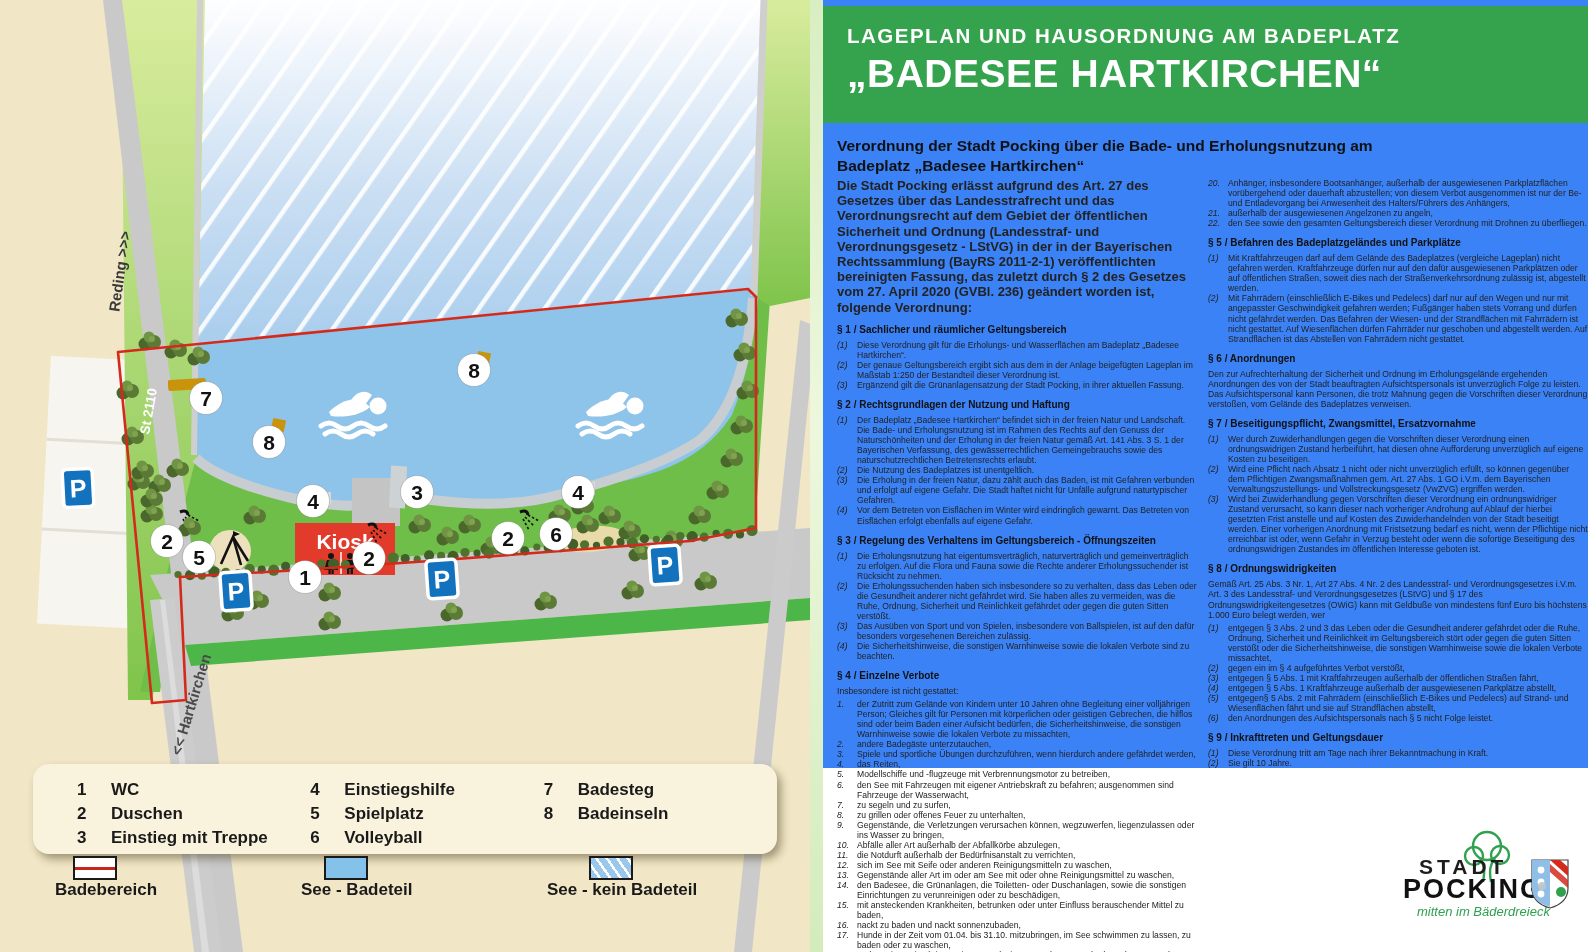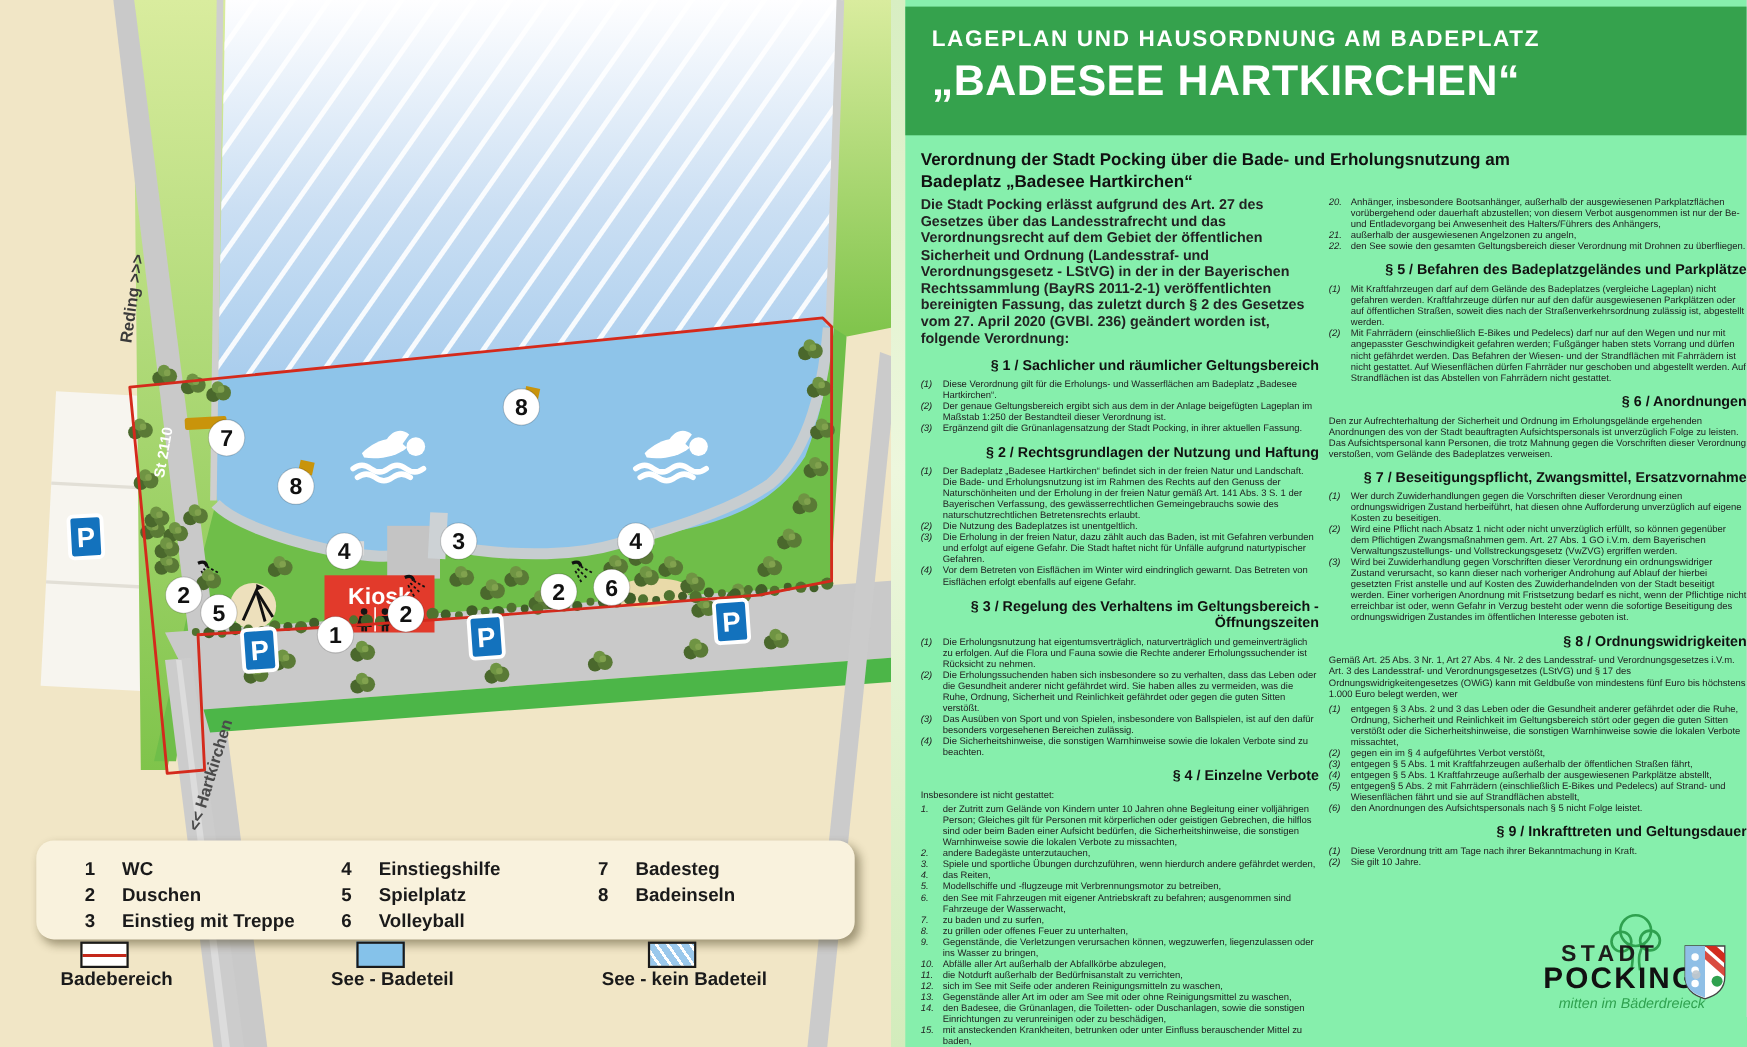--- a/index.html
+++ b/index.html
@@ -16,33 +16,33 @@
   .legend-label{font-weight:bold;font-size:17px;color:#1a1a1a;}
   .legend-areas{position:absolute;left:33px;top:856px;width:744px;height:34px;}
   .area-entry{position:absolute;display:flex;align-items:center;flex-direction:column;}
   .area-entry:nth-child(1){left:22px;} .area-entry:nth-child(2){left:268px;justify-content:center;} .area-entry:nth-child(3){left:514px;}
   .swatch{width:44px;height:24px;border:2px solid #1a1a1a;margin-right:22px;box-sizing:border-box;}
   .swatch.badebereich{background:linear-gradient(to bottom,#fff 9px,#C4281A 9px,#C4281A 12px,#fff 12px);}
   .swatch.badeteil{background:#85C2EA;}
   .swatch.kein-badeteil{background:repeating-linear-gradient(55deg,#9AC8EC 0 6px,#ffffff 6px 8.5px);}
   .area-label{font-weight:bold;font-size:17px;color:#1a1a1a;}
   
-  .doc-panel{position:absolute;left:810px;top:0;width:778px;height:952px;background:#86efac;}
+  .doc-panel{position:absolute;left:810px;top:0;width:778px;height:768px;background:#3b82f6;}
   .divider-strip{position:absolute;left:0;top:0;width:13px;height:952px;
       background:linear-gradient(180deg,#D8EEC2,#EDF7DD 45%,#D3ECBC);}
   .green-header{position:absolute;left:13px;top:6px;width:765px;height:117px;background:#35A24D;
       color:#fff;padding-left:24px;box-sizing:border-box;}
   .kicker{margin-top:18px;font-size:20.5px;font-weight:bold;letter-spacing:1.5px;}
   .big-title{margin-top:4px;font-size:39px;font-weight:bold;letter-spacing:.5px;}
   .doc-title{position:absolute;left:27px;top:136px;width:560px;font-size:15.5px;font-weight:bold;
       color:#111;line-height:1.3;}
   .doc-col{position:absolute;top:178px;height:774px;overflow:hidden;color:#222;}
   #doc-col-1{left:27px;width:362px;}
   #doc-col-2{left:398px;width:380px;}
-  .doc-h{font-weight:bold;font-size:13px;color:#111;margin:9px 0 5px;text-align:right;}
+  .doc-h{font-weight:bold;font-size:10px;color:#111;margin:9px 0 5px;}
   .doc-b{font-weight:bold;font-size:13px;line-height:1.17;margin:0 0 5px;}
   .doc-lead{font-size:8.6px;line-height:1.17;margin:0 0 3px;}
   .doc-p{display:flex;font-size:8.6px;line-height:1.17;margin:0;}
   .doc-p .lbl{flex:0 0 20px;font-style:italic;}
   .doc-p .txt{flex:1;}
   .logo-wrap{position:absolute;left:585px;top:824px;width:185px;height:110px;}
 </style>
 </head>
 <body>
 
@@ -452,21 +452,21 @@
         <div class="doc-p">
           <span class="lbl">5.</span>
           <span class="txt">Modellschiffe und -flugzeuge mit Verbrennungsmotor zu betreiben,</span>
         </div>
         <div class="doc-p">
           <span class="lbl">6.</span>
           <span class="txt">den See mit Fahrzeugen mit eigener Antriebskraft zu befahren; ausgenommen sind Fahrzeuge der Wasserwacht,</span>
         </div>
         <div class="doc-p">
           <span class="lbl">7.</span>
-          <span class="txt">zu baden und zu surfen,</span>
+          <span class="txt">zu segeln und zu surfen,</span>
         </div>
         <div class="doc-p">
           <span class="lbl">8.</span>
           <span class="txt">zu grillen oder offenes Feuer zu unterhalten,</span>
         </div>
         <div class="doc-p">
           <span class="lbl">9.</span>
           <span class="txt">Gegenstände, die Verletzungen verursachen können, wegzuwerfen, liegenzulassen oder ins Wasser zu bringen,</span>
         </div>
         <div class="doc-p">

